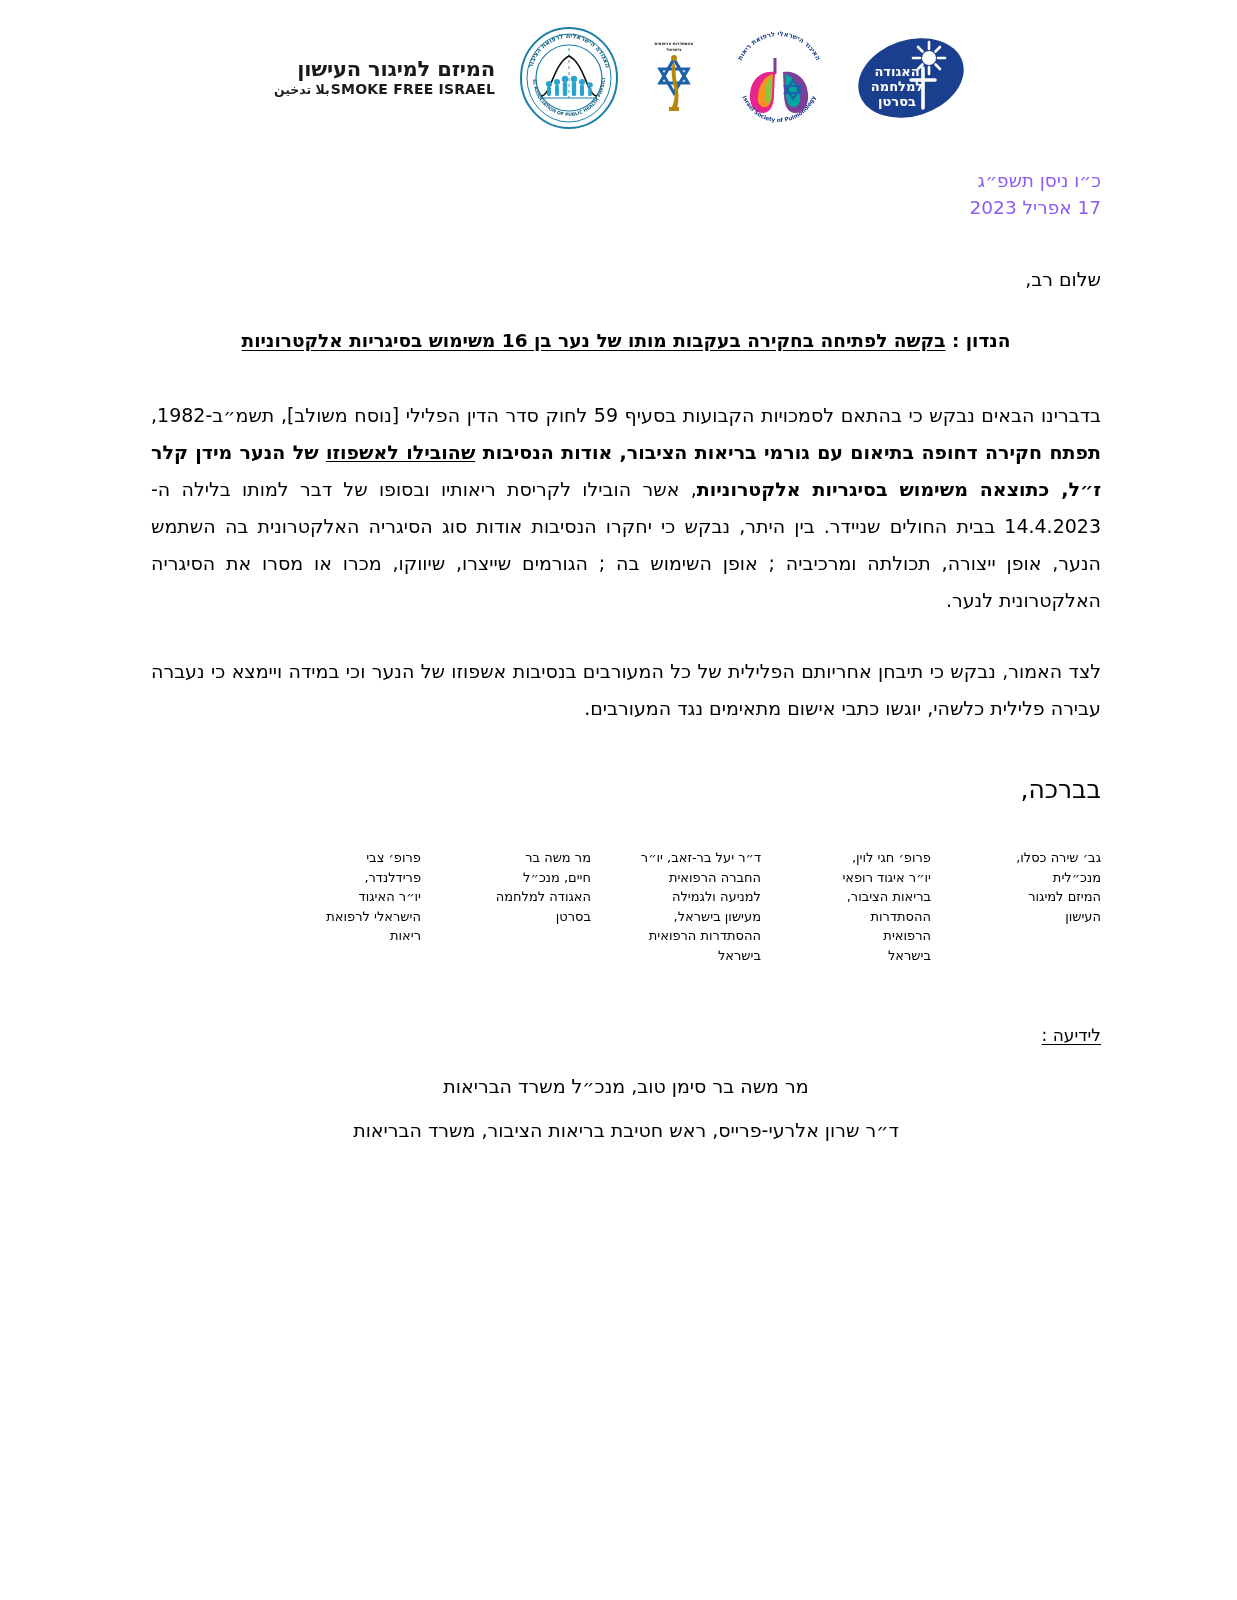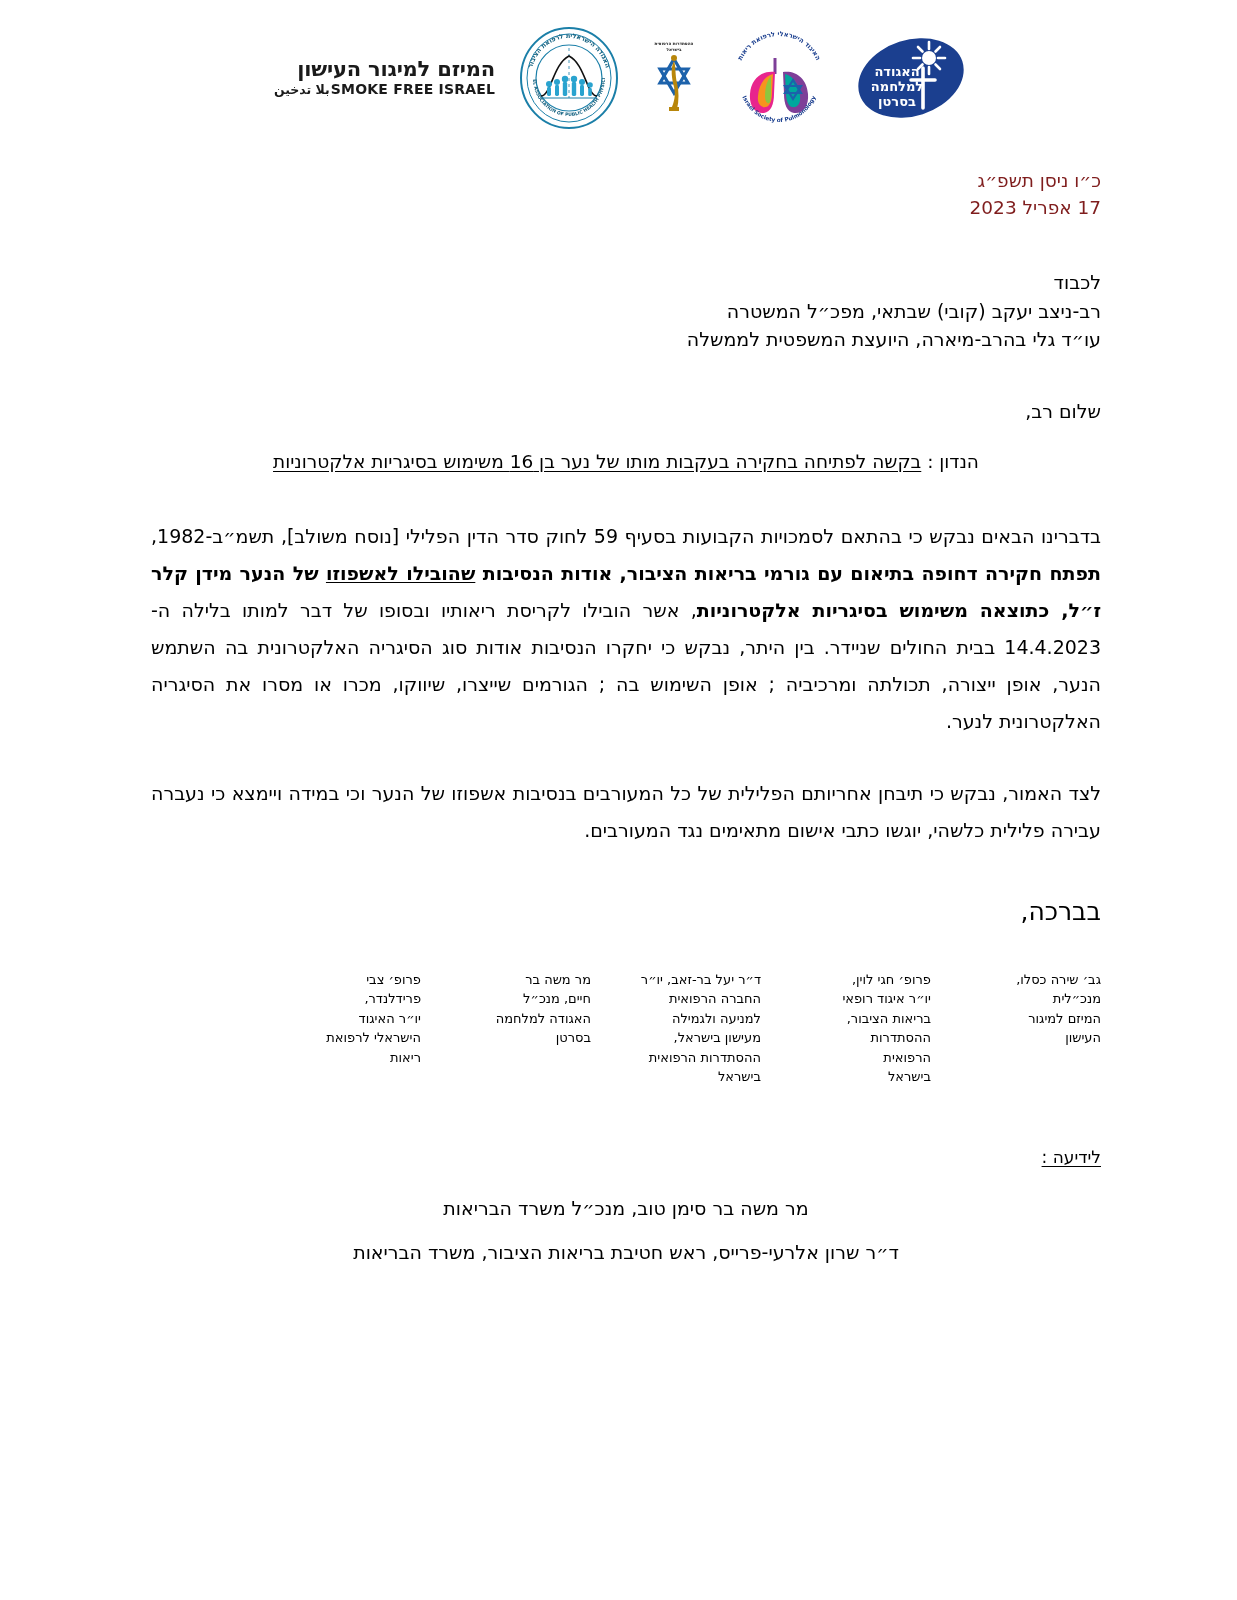--- a/index.html
+++ b/index.html
@@ -84,41 +84,41 @@
     top: 168px;
     right: 136px;
     width: 950px;
     direction: rtl;
     text-align: right;
   }
 
   .date-block {
     font-size: 18.5px;
     line-height: 1.45;
-    color: #7f1d1d;
+    color: #8b5cf6;
     margin-bottom: 46px;
   }
   .date-block .gdate { direction: rtl; unicode-bidi: isolate; }
 
   .addr-block {
     font-size: 19px;
     line-height: 1.52;
     margin-top: 40px;
     margin-bottom: 0;
   }
 
   .greeting {
     font-size: 19px;
     margin-top: 46px;
   }
 
   .subject {
     font-size: 18.5px;
-    font-weight: 400;
-    margin-top: 29px;
+    font-weight: 700;
+    margin-top: 40px;
     margin-bottom: 0;
     text-align: center;
   }
   .subject .u {
     text-decoration: underline;
     text-underline-offset: 3px;
   }
   .subject .lbl {
     text-decoration: none;
   }
@@ -287,25 +287,20 @@
 
   </div>
 
   <div class="doc">
 
     <div class="date-block">
       <div>כ״ו ניסן תשפ״ג</div>
       <div class="gdate">17 אפריל 2023</div>
     </div>
 
-    <div class="addr-block">
-      <div>לכבוד</div>
-      <div>רב-ניצב יעקב (קובי) שבתאי, מפכ״ל המשטרה</div>
-      <div>עו״ד גלי בהרב-מיארה, היועצת המשפטית לממשלה</div>
-    </div>
 
     <div class="greeting">שלום רב,</div>
 
     <div class="subject">
       <span class="lbl">הנדון :</span>
       <span class="u">בקשה לפתיחה בחקירה בעקבות מותו של נער בן 16 משימוש בסיגריות אלקטרוניות</span>
     </div>
 
     <div class="para p1">
       <span>בדברינו הבאים נבקש כי בהתאם לסמכויות הקבועות בסעיף 59 לחוק סדר הדין הפלילי [נוסח משולב], תשמ״ב-1982, </span><b>תפתח חקירה דחופה בתיאום עם גורמי בריאות הציבור, אודות הנסיבות </b><b><u>שהובילו לאשפוזו</u></b><b> של הנער מידן קלר ז״ל, כתוצאה משימוש בסיגריות אלקטרוניות</b><span>, אשר הובילו לקריסת ריאותיו ובסופו של דבר למותו בלילה ה- 14.4.2023 בבית החולים שניידר. בין היתר, נבקש כי יחקרו הנסיבות אודות סוג הסיגריה האלקטרונית בה השתמש הנער, אופן ייצורה, תכולתה ומרכיביה ; אופן השימוש בה ; הגורמים שייצרו, שיווקו, מכרו או מסרו את הסיגריה האלקטרונית לנער.</span>

